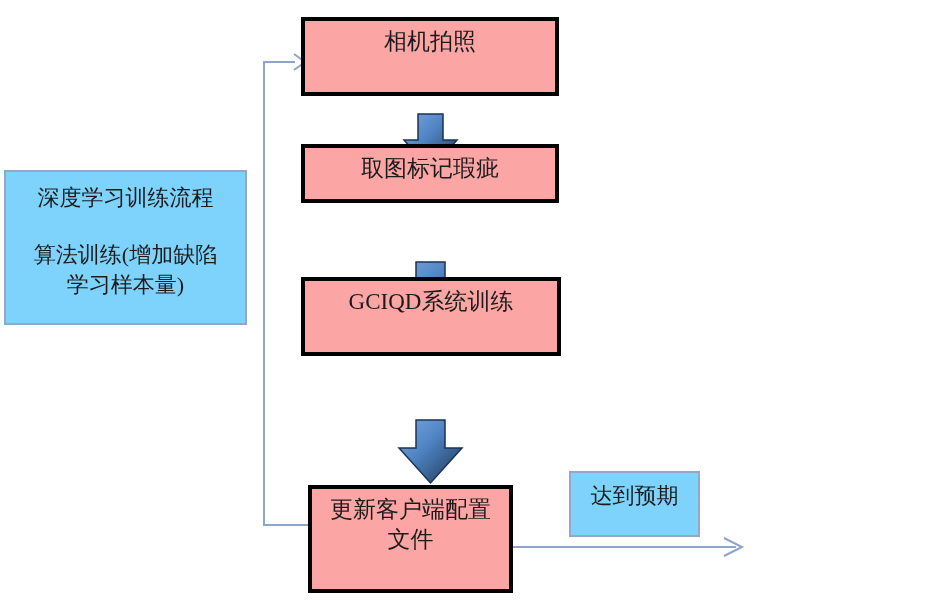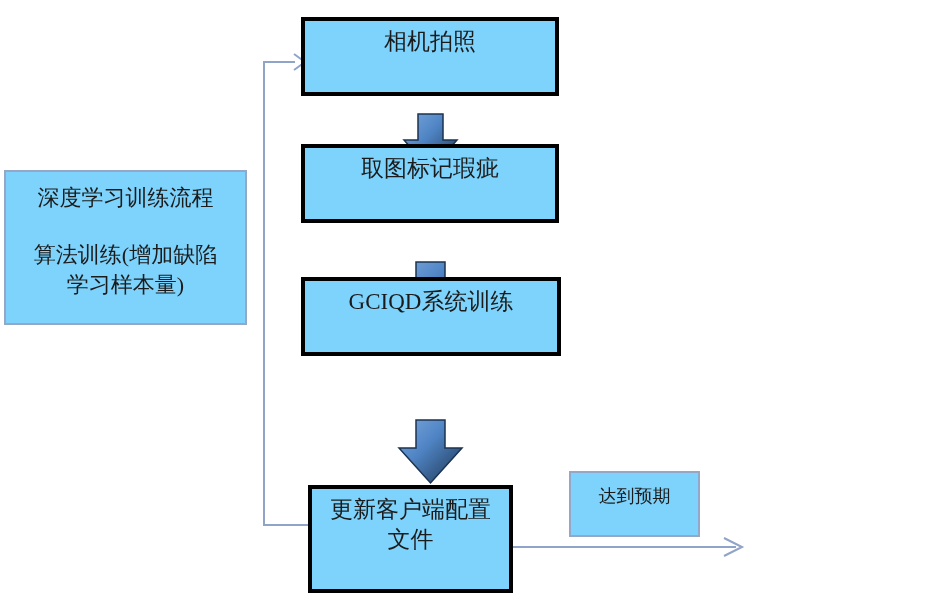--- a/index.html
+++ b/index.html
@@ -18,21 +18,21 @@
     position: absolute;
     left: 0;
     top: 0;
     width: 930px;
     height: 605px;
   }
   
   .proc-box {
     position: absolute;
     box-sizing: border-box;
-    background: #7dd3fc;
+    background: #fca5a5;
     border: 4px solid #000000;
     z-index: 3;
   }
   .proc-box .box-text {
     position: absolute;
     left: 0;
     right: 0;
     top: 6px;
     text-align: center;
     font-size: 23px;
@@ -48,21 +48,21 @@
     background: #7dd3fc;
     border: 2px solid #95a7c6;
     z-index: 3;
   }
   .note-box .box-text {
     position: absolute;
     left: 0;
     right: 0;
     top: 8px;
     text-align: center;
-    font-size: 18px;
+    font-size: 22px;
     line-height: 30px;
     color: #1b1b1b;
     white-space: pre-line;
   }
   
   #desc-box {
     left: 4px;
     top: 170px;
     width: 243px;
     height: 155px;
@@ -141,21 +141,21 @@
   <div class="note-box" id="desc-box">
     <div class="desc-line1">深度学习训练流程</div>
     <div class="desc-line2">算法训练(增加缺陷
 学习样本量)</div>
   </div>
 
   <div class="proc-box" style="left:301px; top:17px; width:258px; height:79px;">
     <div class="box-text">相机拍照</div>
   </div>
 
-  <div class="proc-box" style="left:301px; top:144px; width:258px; height:79px;">
+  <div class="proc-box" style="left:301px; top:144px; width:258px; height:59px;">
     <div class="box-text">取图标记瑕疵</div>
   </div>
 
   <div class="proc-box" style="left:301px; top:277px; width:260px; height:79px;">
     <div class="box-text">GCIQD系统训练</div>
   </div>
 
   <div class="proc-box" style="left:308px; top:485px; width:205px; height:108px;">
     <div class="box-text">更新客户端配置
 文件</div>

